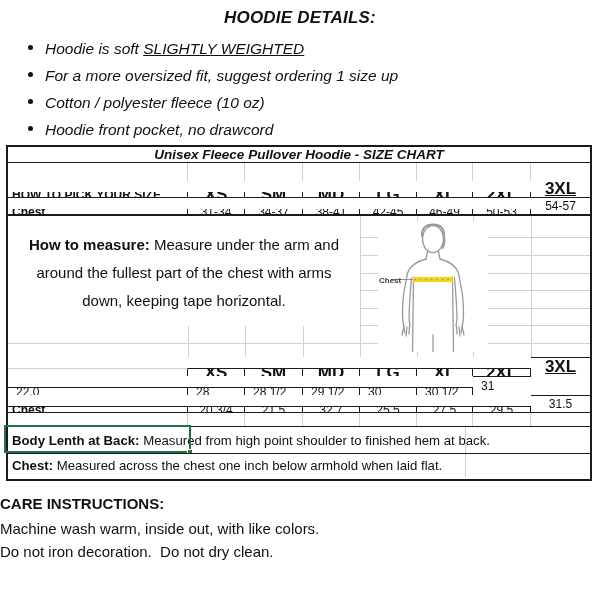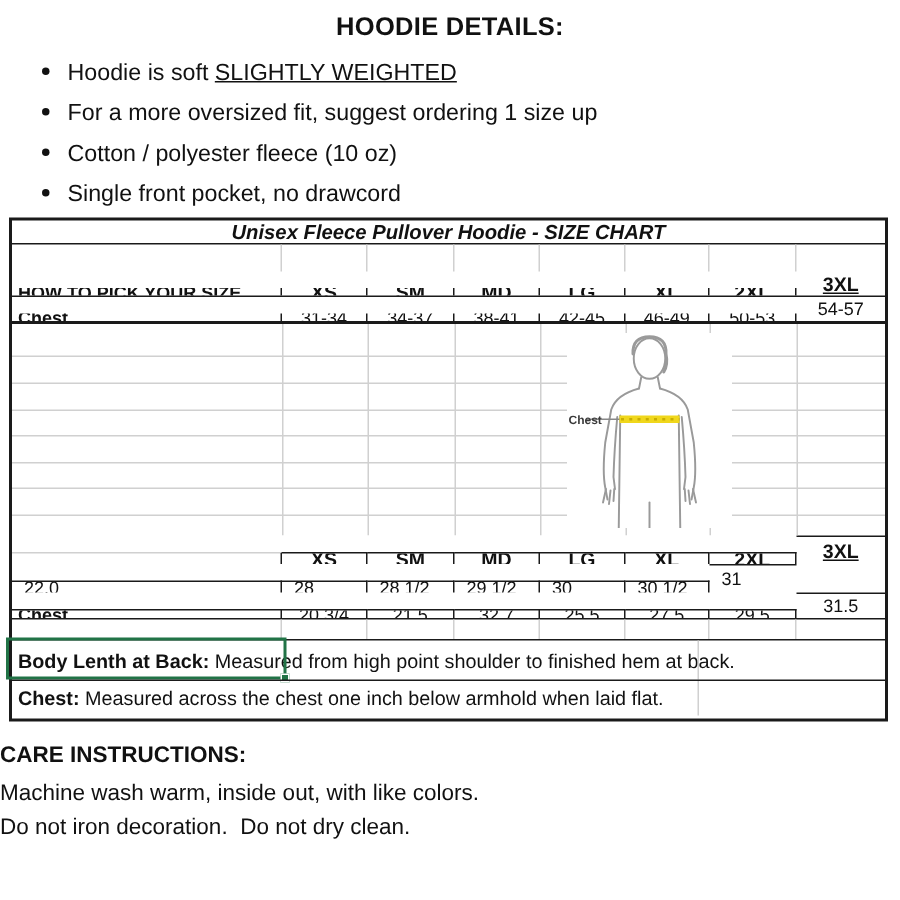--- a/index.html
+++ b/index.html
@@ -7,35 +7,35 @@
     --tape_yellow:#f0d71c;
     --grid_gray:#d0d0d0;
     --border_black:#1a1a1a;
   }
   *{margin:0;padding:0;box-sizing:border-box;}
   html,body{width:600px;height:600px;background:#fff;overflow:hidden;
     font-family:"Liberation Sans","DejaVu Sans",sans-serif;color:#111;}
   .page{position:relative;width:600px;height:600px;}
 
   
-  .details{position:absolute;left:0;top:8px;width:600px;}
+  .details{position:absolute;left:0;top:8px;width:600px;font-style:italic;}
   .details-heading{text-align:center;font-size:17px;font-weight:bold;letter-spacing:.2px;}
   .details ul{list-style:none;margin:7px 0 0 28px;}
   .details li{position:relative;padding-left:17px;font-size:15.5px;line-height:27px;}
   .details li .dot{position:absolute;left:0;top:10px;width:5px;height:5px;border-radius:50%;background:#111;}
   .u{text-decoration:underline;}
 
   
   .chart{position:absolute;left:6px;top:145px;width:586px;height:336px;
     border:2px solid var(--border_black);background:#fff;font-size:12px;}
   .row{display:grid;grid-template-columns:180px 57px 58px 57px 57px 56px 58px 59px;width:582px;}
   .cell{display:flex;align-items:center;justify-content:center;overflow:hidden;}
   .cell.left{justify-content:flex-start;padding-left:8px;}
   .cell.lbl{justify-content:flex-start;padding-left:4px;font-weight:bold;}
-  .sz{font-weight:bold;text-decoration:underline;font-size:13px;}
+  .sz{font-weight:bold;text-decoration:underline;font-size:17px;}
   .bk{border-right:1.5px solid var(--border_black);margin-top:11px;}
   .gy{border-right:1px solid var(--grid_gray);}
   .tbk{border-top:1.5px solid var(--border_black);}
   .tgy{border-top:1px solid var(--grid_gray);}
 
   .r-title{height:16px;border-bottom:1px solid var(--border_black);
     display:flex;align-items:center;justify-content:center;font-weight:bold;font-size:13.5px;font-style:italic;}
   .r-spacer1{height:18px;}
   .r-pick{height:17px;border-bottom:1.5px solid var(--border_black);}
   .r-chest1{height:18px;border-bottom:2px solid var(--border_black);}
@@ -72,21 +72,21 @@
 <body>
 
 <div class="page">
 
   <div class="details">
     <div class="details-heading">HOODIE DETAILS:</div>
     <ul>
       <li><span class="dot"></span><span>Hoodie is soft </span><span class="u">SLIGHTLY WEIGHTED</span></li>
       <li><span class="dot"></span><span>For a more oversized fit, suggest ordering 1 size up</span></li>
       <li><span class="dot"></span><span>Cotton / polyester fleece (10 oz)</span></li>
-      <li><span class="dot"></span><span>Single front pocket, no drawcord</span></li>
+      <li><span class="dot"></span><span>Hoodie front pocket, no drawcord</span></li>
     </ul>
   </div>
 
   <div class="chart">
 
     <div class="r-title">Unisex Fleece Pullover Hoodie - SIZE CHART</div>
 
     <div class="row r-spacer1">
       <div class="cell gy"></div>
         <div class="cell gy"></div>
@@ -129,20 +129,21 @@
       <div class="vg" style="left:465px"></div>
       <div class="vg" style="left:523px"></div>
       <div class="hg" style="top:21px"></div>
       <div class="hg" style="top:39px"></div>
       <div class="hg" style="top:57px"></div>
       <div class="hg" style="top:74px"></div>
       <div class="hg" style="top:92px"></div>
       <div class="hg" style="top:109px"></div>
       <div class="hg" style="top:127px"></div>
 
+      <div class="measure-box"><span class="b">How to measure:</span><span> Measure under the arm and around the fullest part of the chest with arms down, keeping tape horizontal.</span></div>
 
       <div class="figure-box">
         <svg width="110" height="130" viewBox="0 0 110 130">
           <g fill="none" stroke="#9a9a9a" stroke-width="1.3" stroke-linecap="round">
             <ellipse cx="55" cy="17" rx="10.5" ry="13.5"></ellipse>
             <path d="M44 14 Q43.5 2.5 55 2.5 Q66.5 2.5 66 14 Q67.5 21 64.5 26" stroke-width="2"></path>
             <path d="M49.5 29.5 L48 37"></path>
               <path d="M60.5 29.5 L62 37"></path>
             <path d="M48 37 Q33 41 29.5 51 L25.5 73 Q23.5 93 25.5 103 L27 111"></path>
             <path d="M62 37 Q77 41 80.5 51 L84.5 73 Q86.5 93 84.5 103 L83 111"></path>

